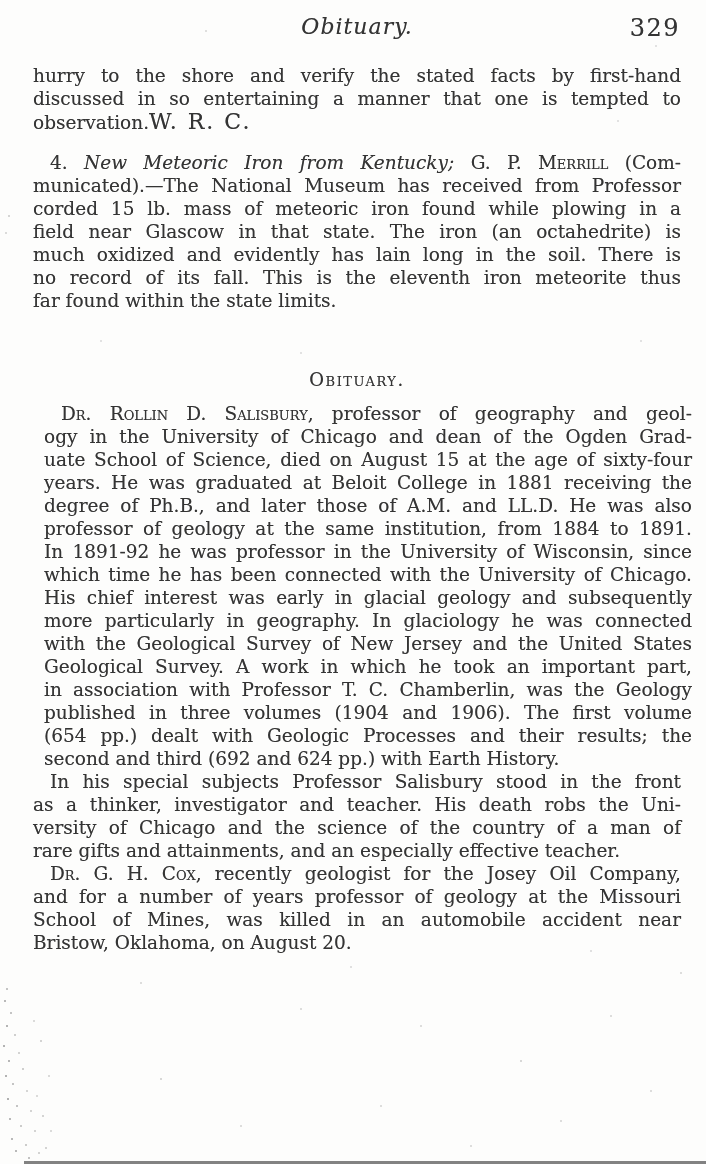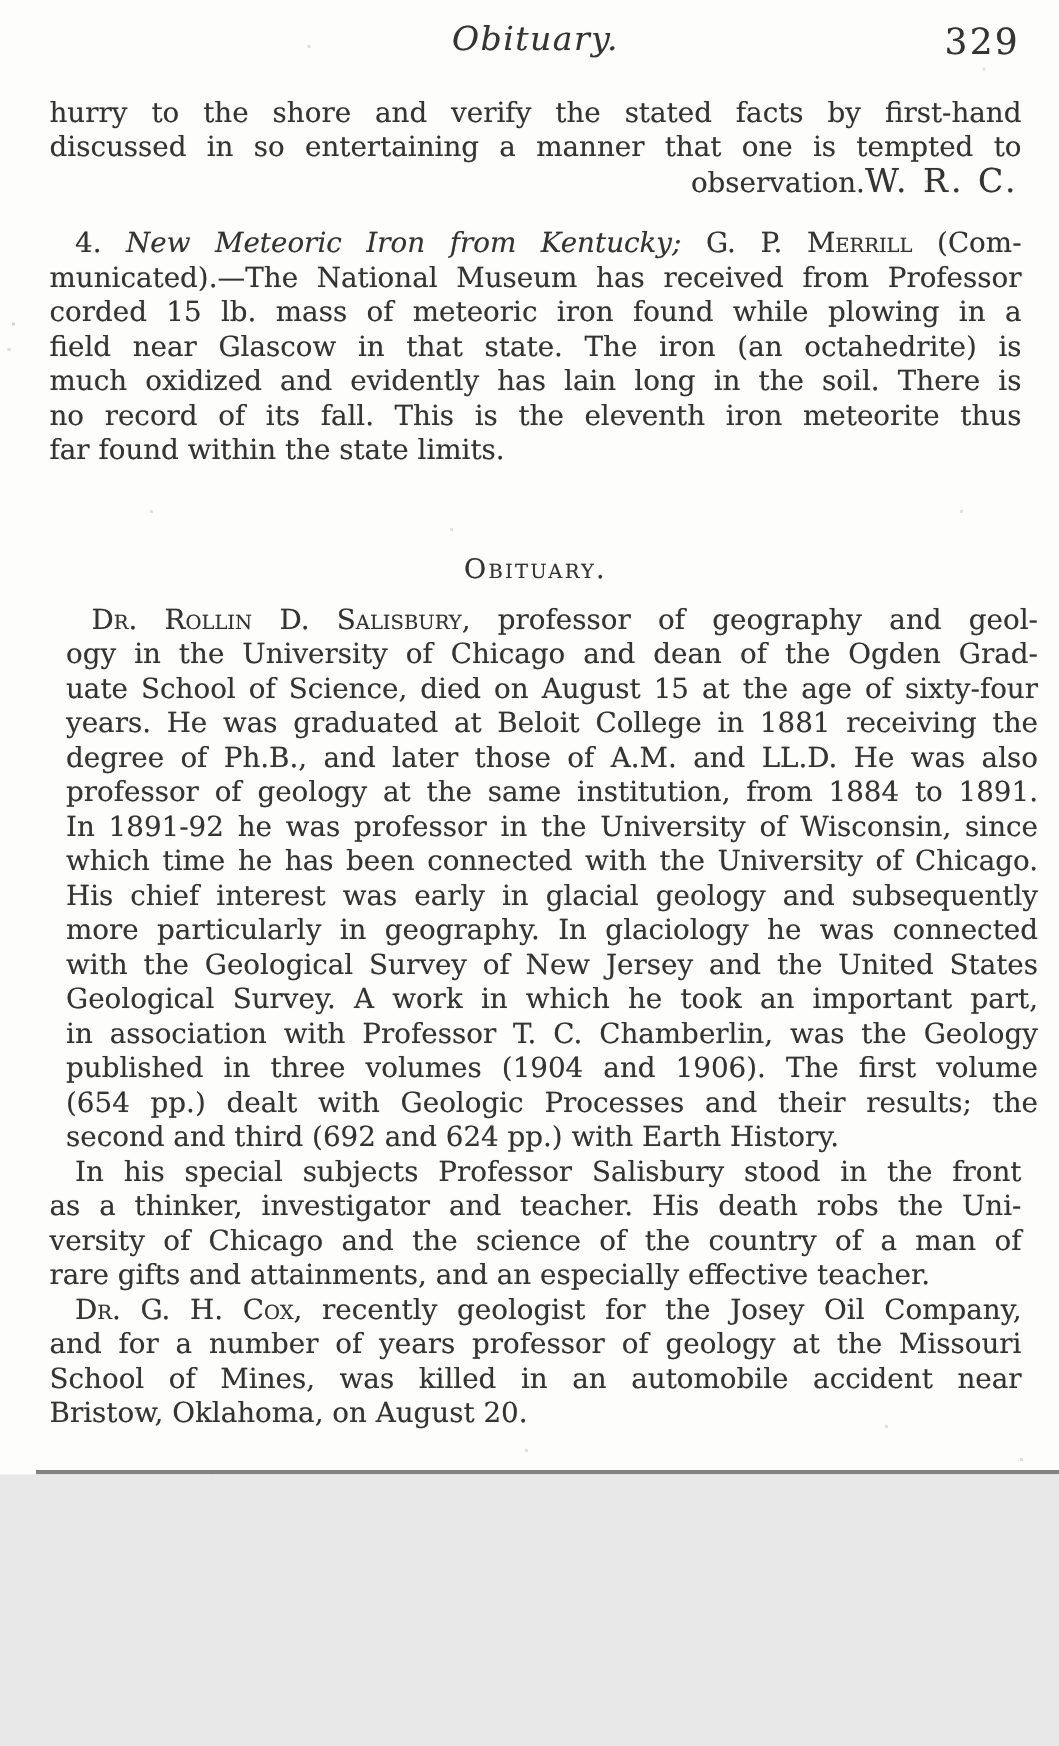--- a/index.html
+++ b/index.html
@@ -3,21 +3,21 @@
 <meta charset="utf-8">
 <style>
   html, body {
     margin: 0;
     padding: 0;
     background: #e8e8e8;
   }
   #page {
     position: relative;
     width: 706px;
-    height: 983px;
+    height: 1164px;
     background: #fdfdfc;
     overflow: hidden;
     font-family: "DejaVu Serif", "Liberation Serif", serif;
     color: #343434;
     text-shadow: 0 0 0.5px rgba(45,45,45,0.45);
   }
 
   
   .running-title {
     position: absolute;
@@ -46,21 +46,21 @@
     line-height: 23px;
   }
   .line { text-align: left; }
   .line.j {
     text-align: justify;
     text-align-last: justify;
   }
   .line.indent { text-indent: 17px; }
   .sig-row {
     display: flex;
-    justify-content: flex-end;
+    justify-content: flex-start;
     align-items: baseline;
   }
   .sc { font-variant: small-caps; }
   .sig {
     font-size: 22px;
     letter-spacing: 2px;
     padding-right: 2px;
   }
   .ital { font-style: italic; }
 

